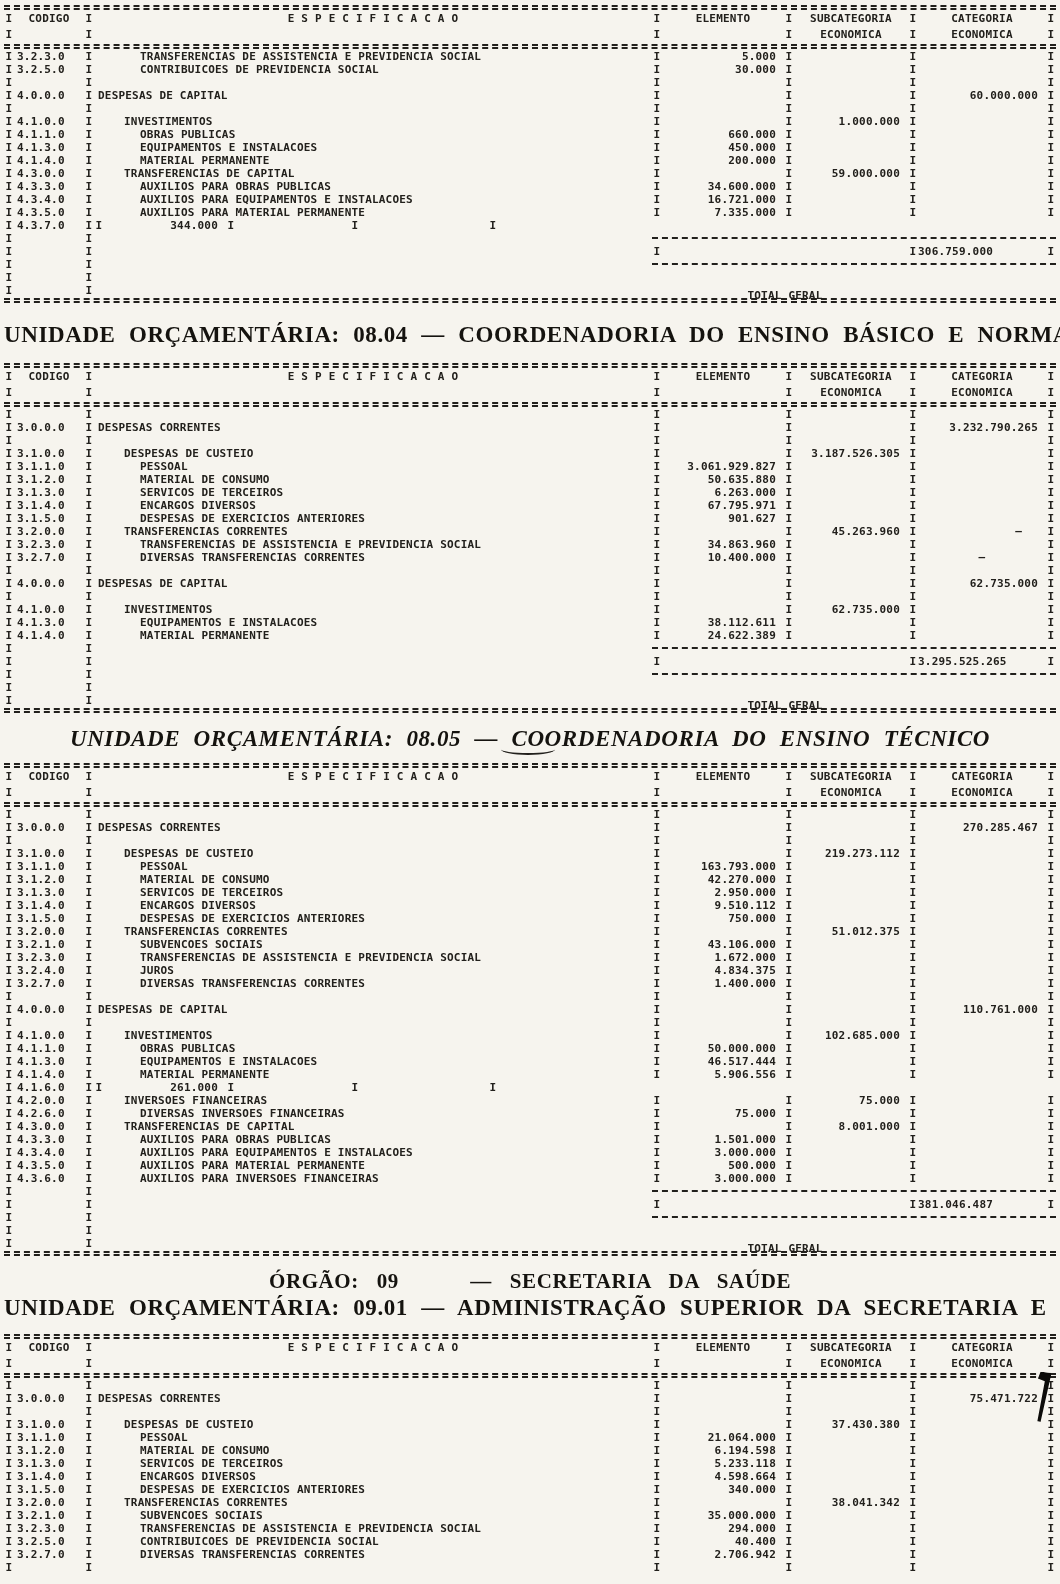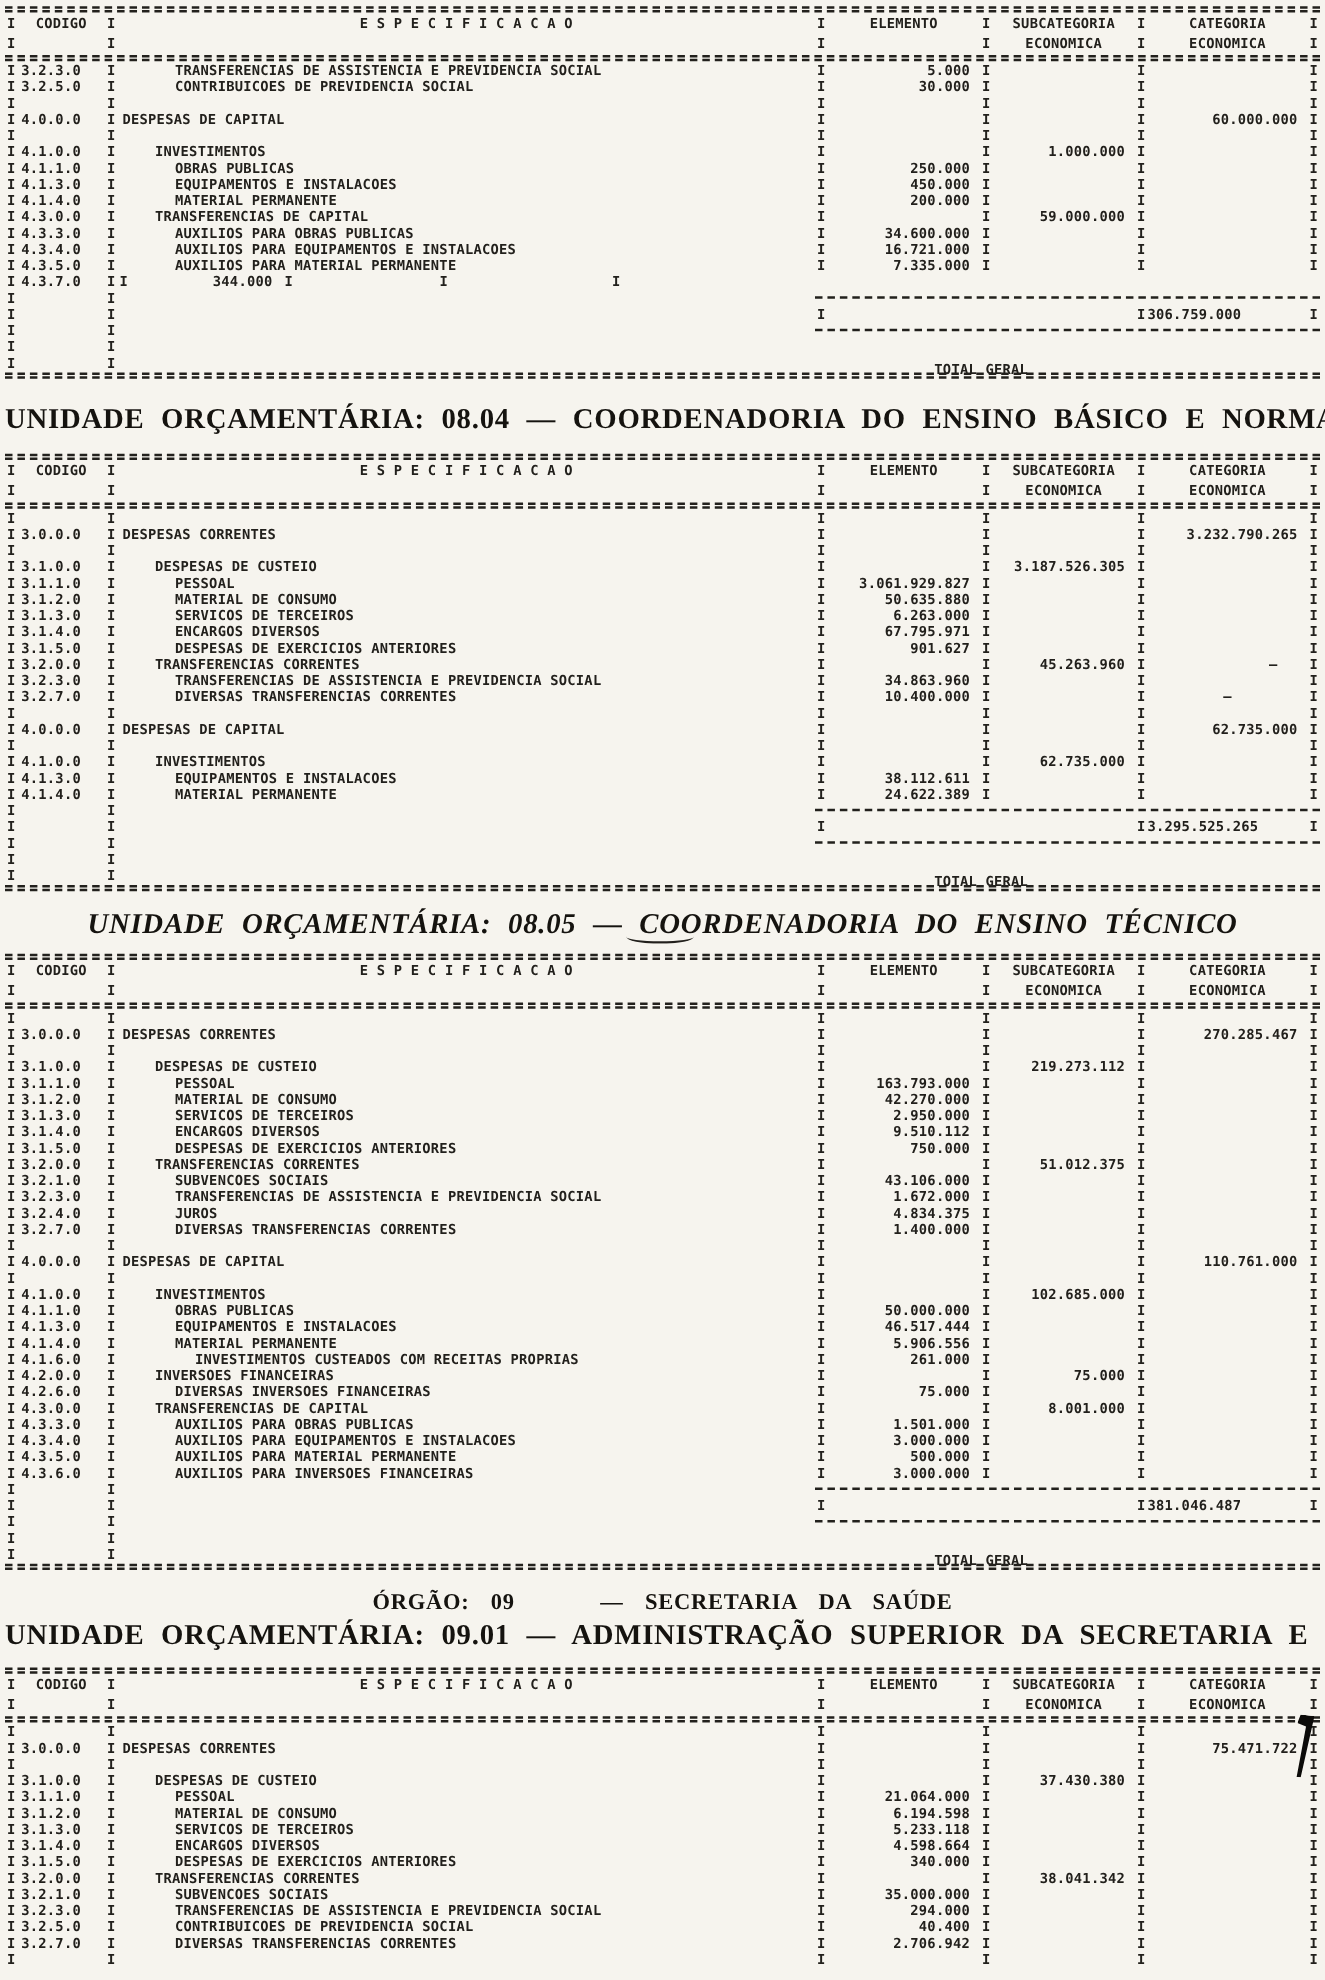--- a/index.html
+++ b/index.html
@@ -30,21 +30,21 @@
 
   
   .box-rest{ display:flex; width:404px; }
   .box-line{ flex:1; height:7px; border-bottom:2px dashed var(--ink); }
   .box-label{ width:246px; text-align:center;margin-top:44px; }
   .box-val{ width:128px; text-align:left; padding-right:8px; }
 
   
   .sec-title{ position:relative; font-family:"Liberation Serif", serif; font-weight:700; text-align:center;
               font-size:23px; line-height:24px; letter-spacing:.6px; word-spacing:7px; color:#15130f; white-space:pre; }
-  .sec-title.orgao{ font-size:18px; line-height:30px; word-spacing:12px; }
+  .sec-title.orgao{ font-size:21px; line-height:30px; word-spacing:12px; }
   .t-0804{ margin:20px 0 16px; } .t-0805{ margin:14px 0 12px;font-style:italic; }
   .t-orgao{ margin:10px 0 0; } .t-0901{ margin:0 0 14px; }
   .squig{ position:absolute; left:497px; top:21px; width:54px; height:7px;
           border-bottom:2.5px solid var(--ink); border-radius:0 0 100% 100%/0 0 160% 160%; }
 
   
   .ink-blob{ position:absolute; left:1036px; top:1372px; width:13px; height:50px; background:#0c0b09;
              clip-path:polygon(15% 0, 100% 0, 55% 100%, 30% 100%, 55% 18%, 0 14%);
              transform:rotate(6deg); }
 </style>
@@ -159,21 +159,21 @@
           <div class="sep">I</div>
           <div class="c-cat num"></div>
           <div class="sep">I</div>
         </div>
         <div class="trow">
           <div class="sep">I</div>
           <div class="c-code">4.1.1.0</div>
           <div class="sep">I</div>
           <div class="c-spec ind2">OBRAS PUBLICAS</div>
           <div class="sep">I</div>
-          <div class="c-elem num">250.000</div>
+          <div class="c-elem num">660.000</div>
           <div class="sep">I</div>
           <div class="c-sub num"></div>
           <div class="sep">I</div>
           <div class="c-cat num"></div>
           <div class="sep">I</div>
         </div>
         <div class="trow">
           <div class="sep">I</div>
           <div class="c-code">4.1.3.0</div>
           <div class="sep">I</div>
@@ -913,21 +913,20 @@
           <div class="sep">I</div>
           <div class="c-sub num"></div>
           <div class="sep">I</div>
           <div class="c-cat num"></div>
           <div class="sep">I</div>
         </div>
         <div class="trow">
           <div class="sep">I</div>
           <div class="c-code">4.1.6.0</div>
           <div class="sep">I</div>
-          <div class="c-spec ind3">INVESTIMENTOS CUSTEADOS COM RECEITAS PROPRIAS</div>
           <div class="sep">I</div>
           <div class="c-elem num">261.000</div>
           <div class="sep">I</div>
           <div class="c-sub num"></div>
           <div class="sep">I</div>
           <div class="c-cat num"></div>
           <div class="sep">I</div>
         </div>
         <div class="trow">
           <div class="sep">I</div>

